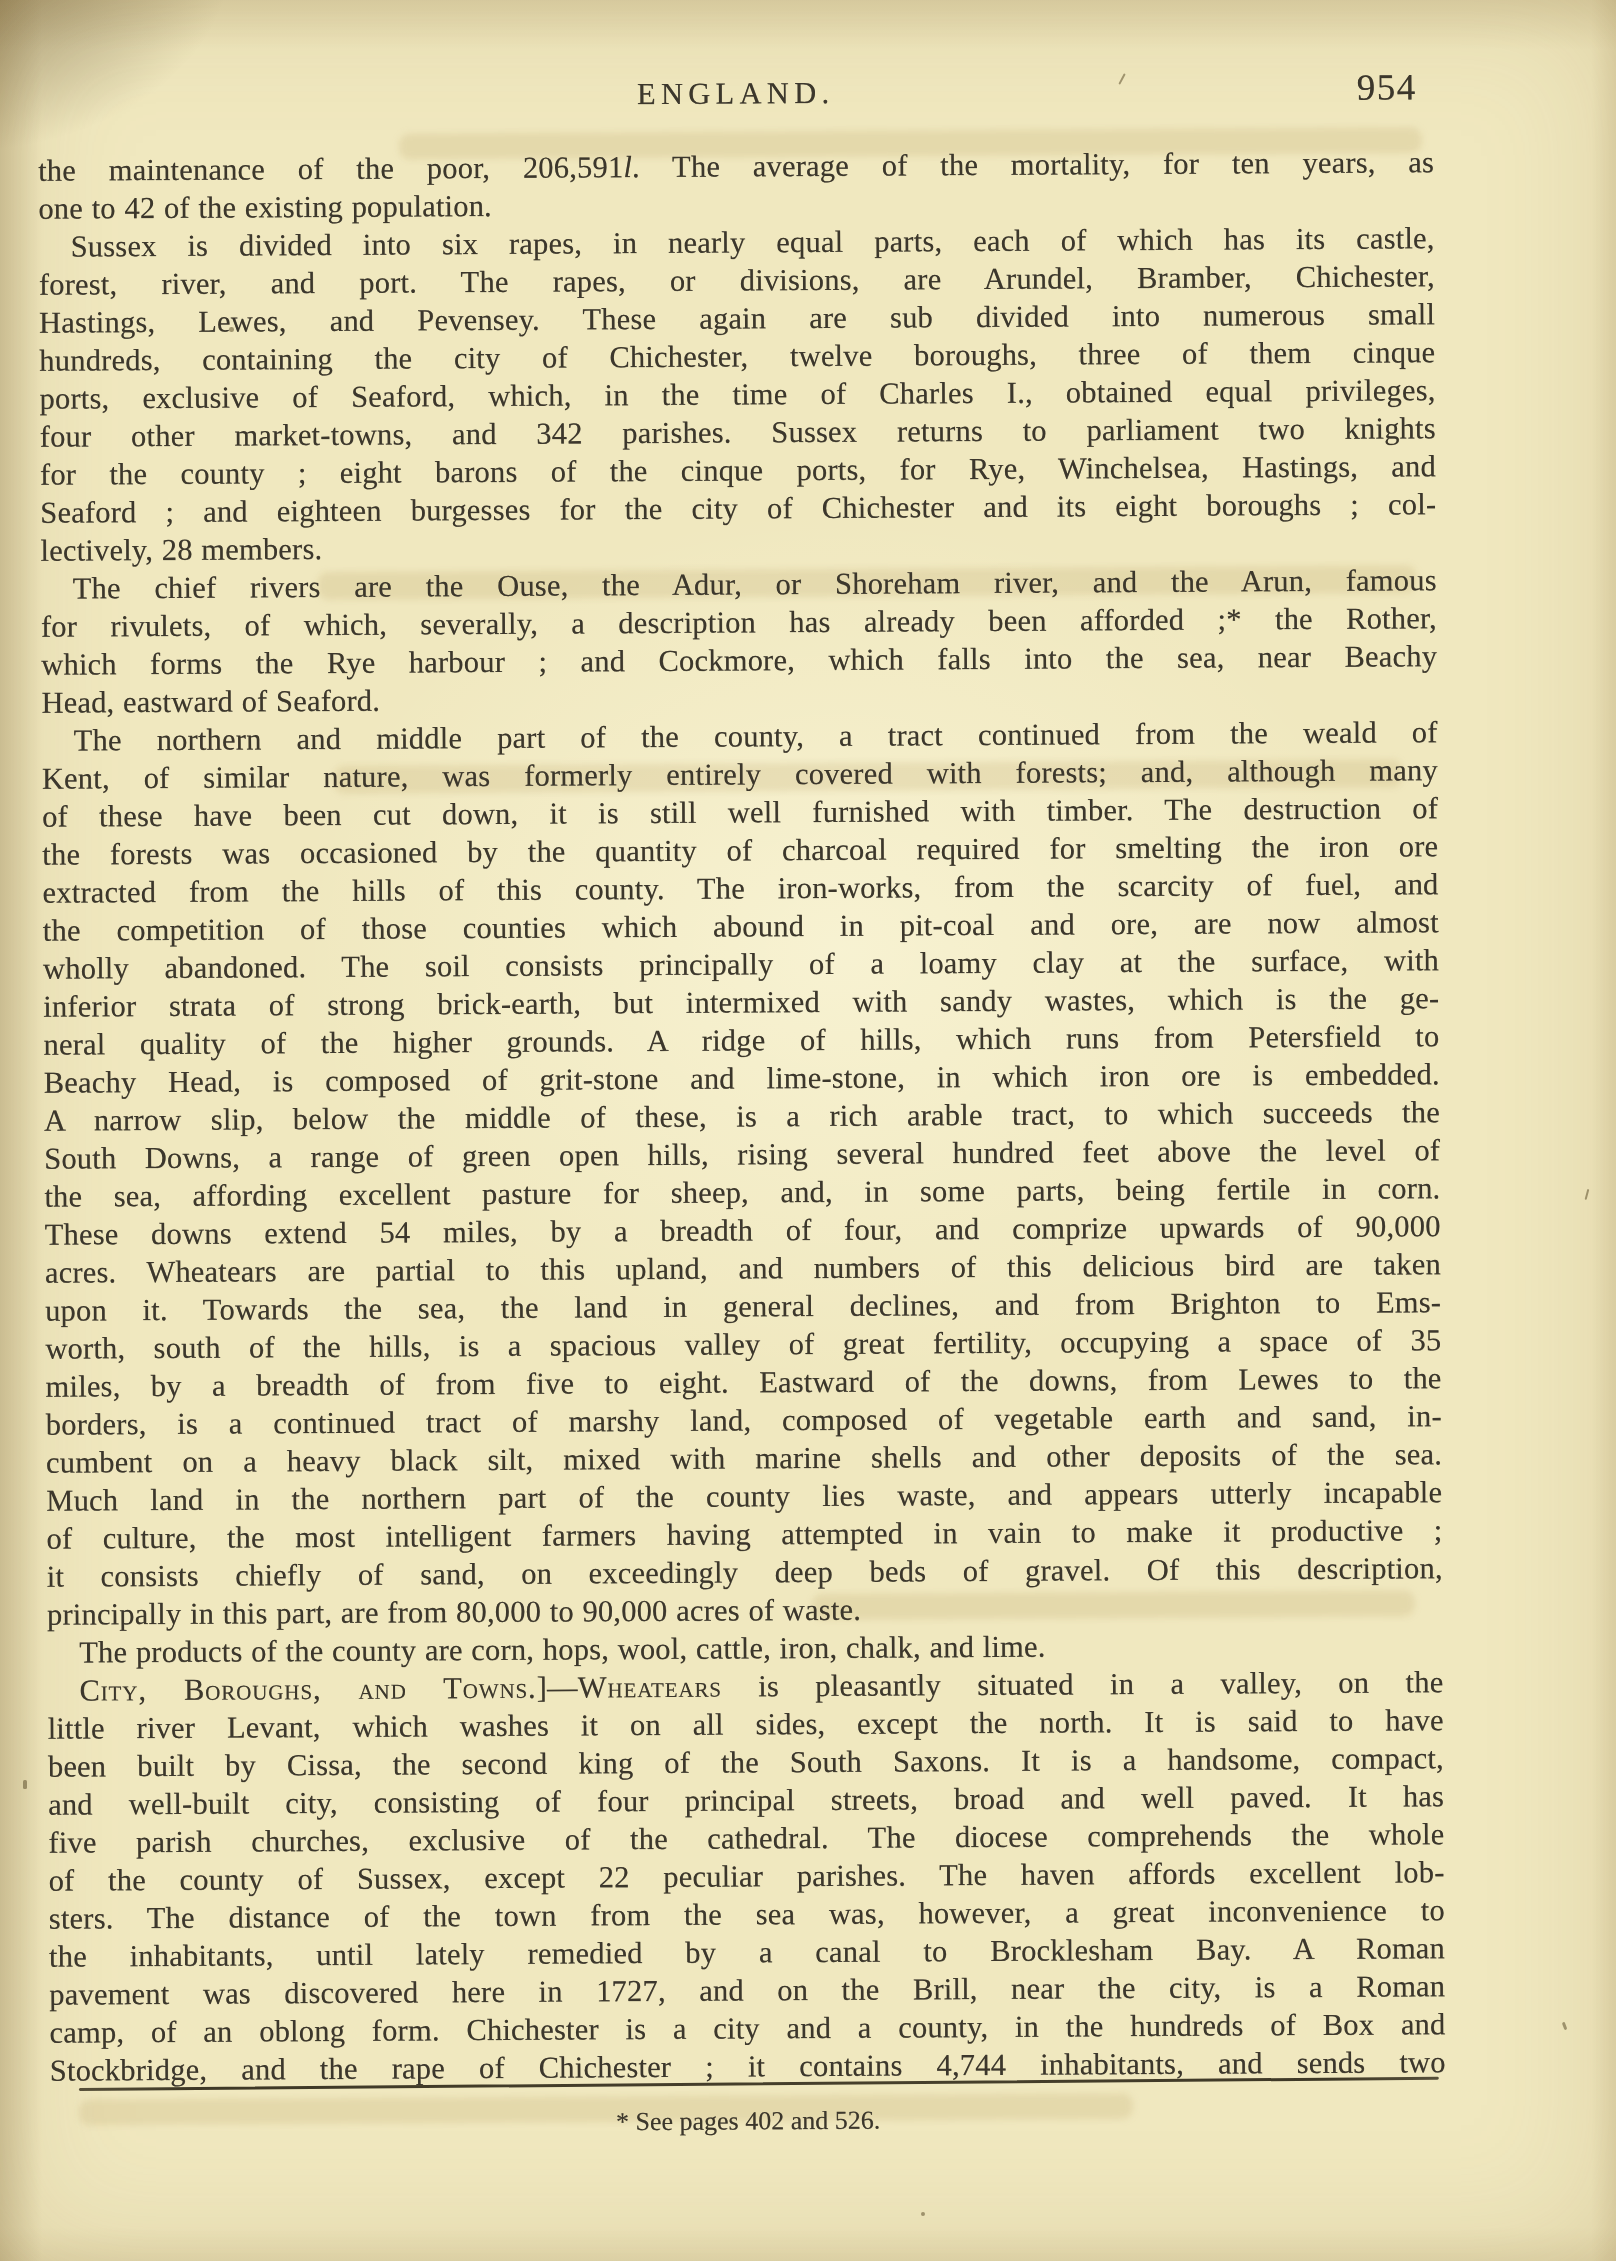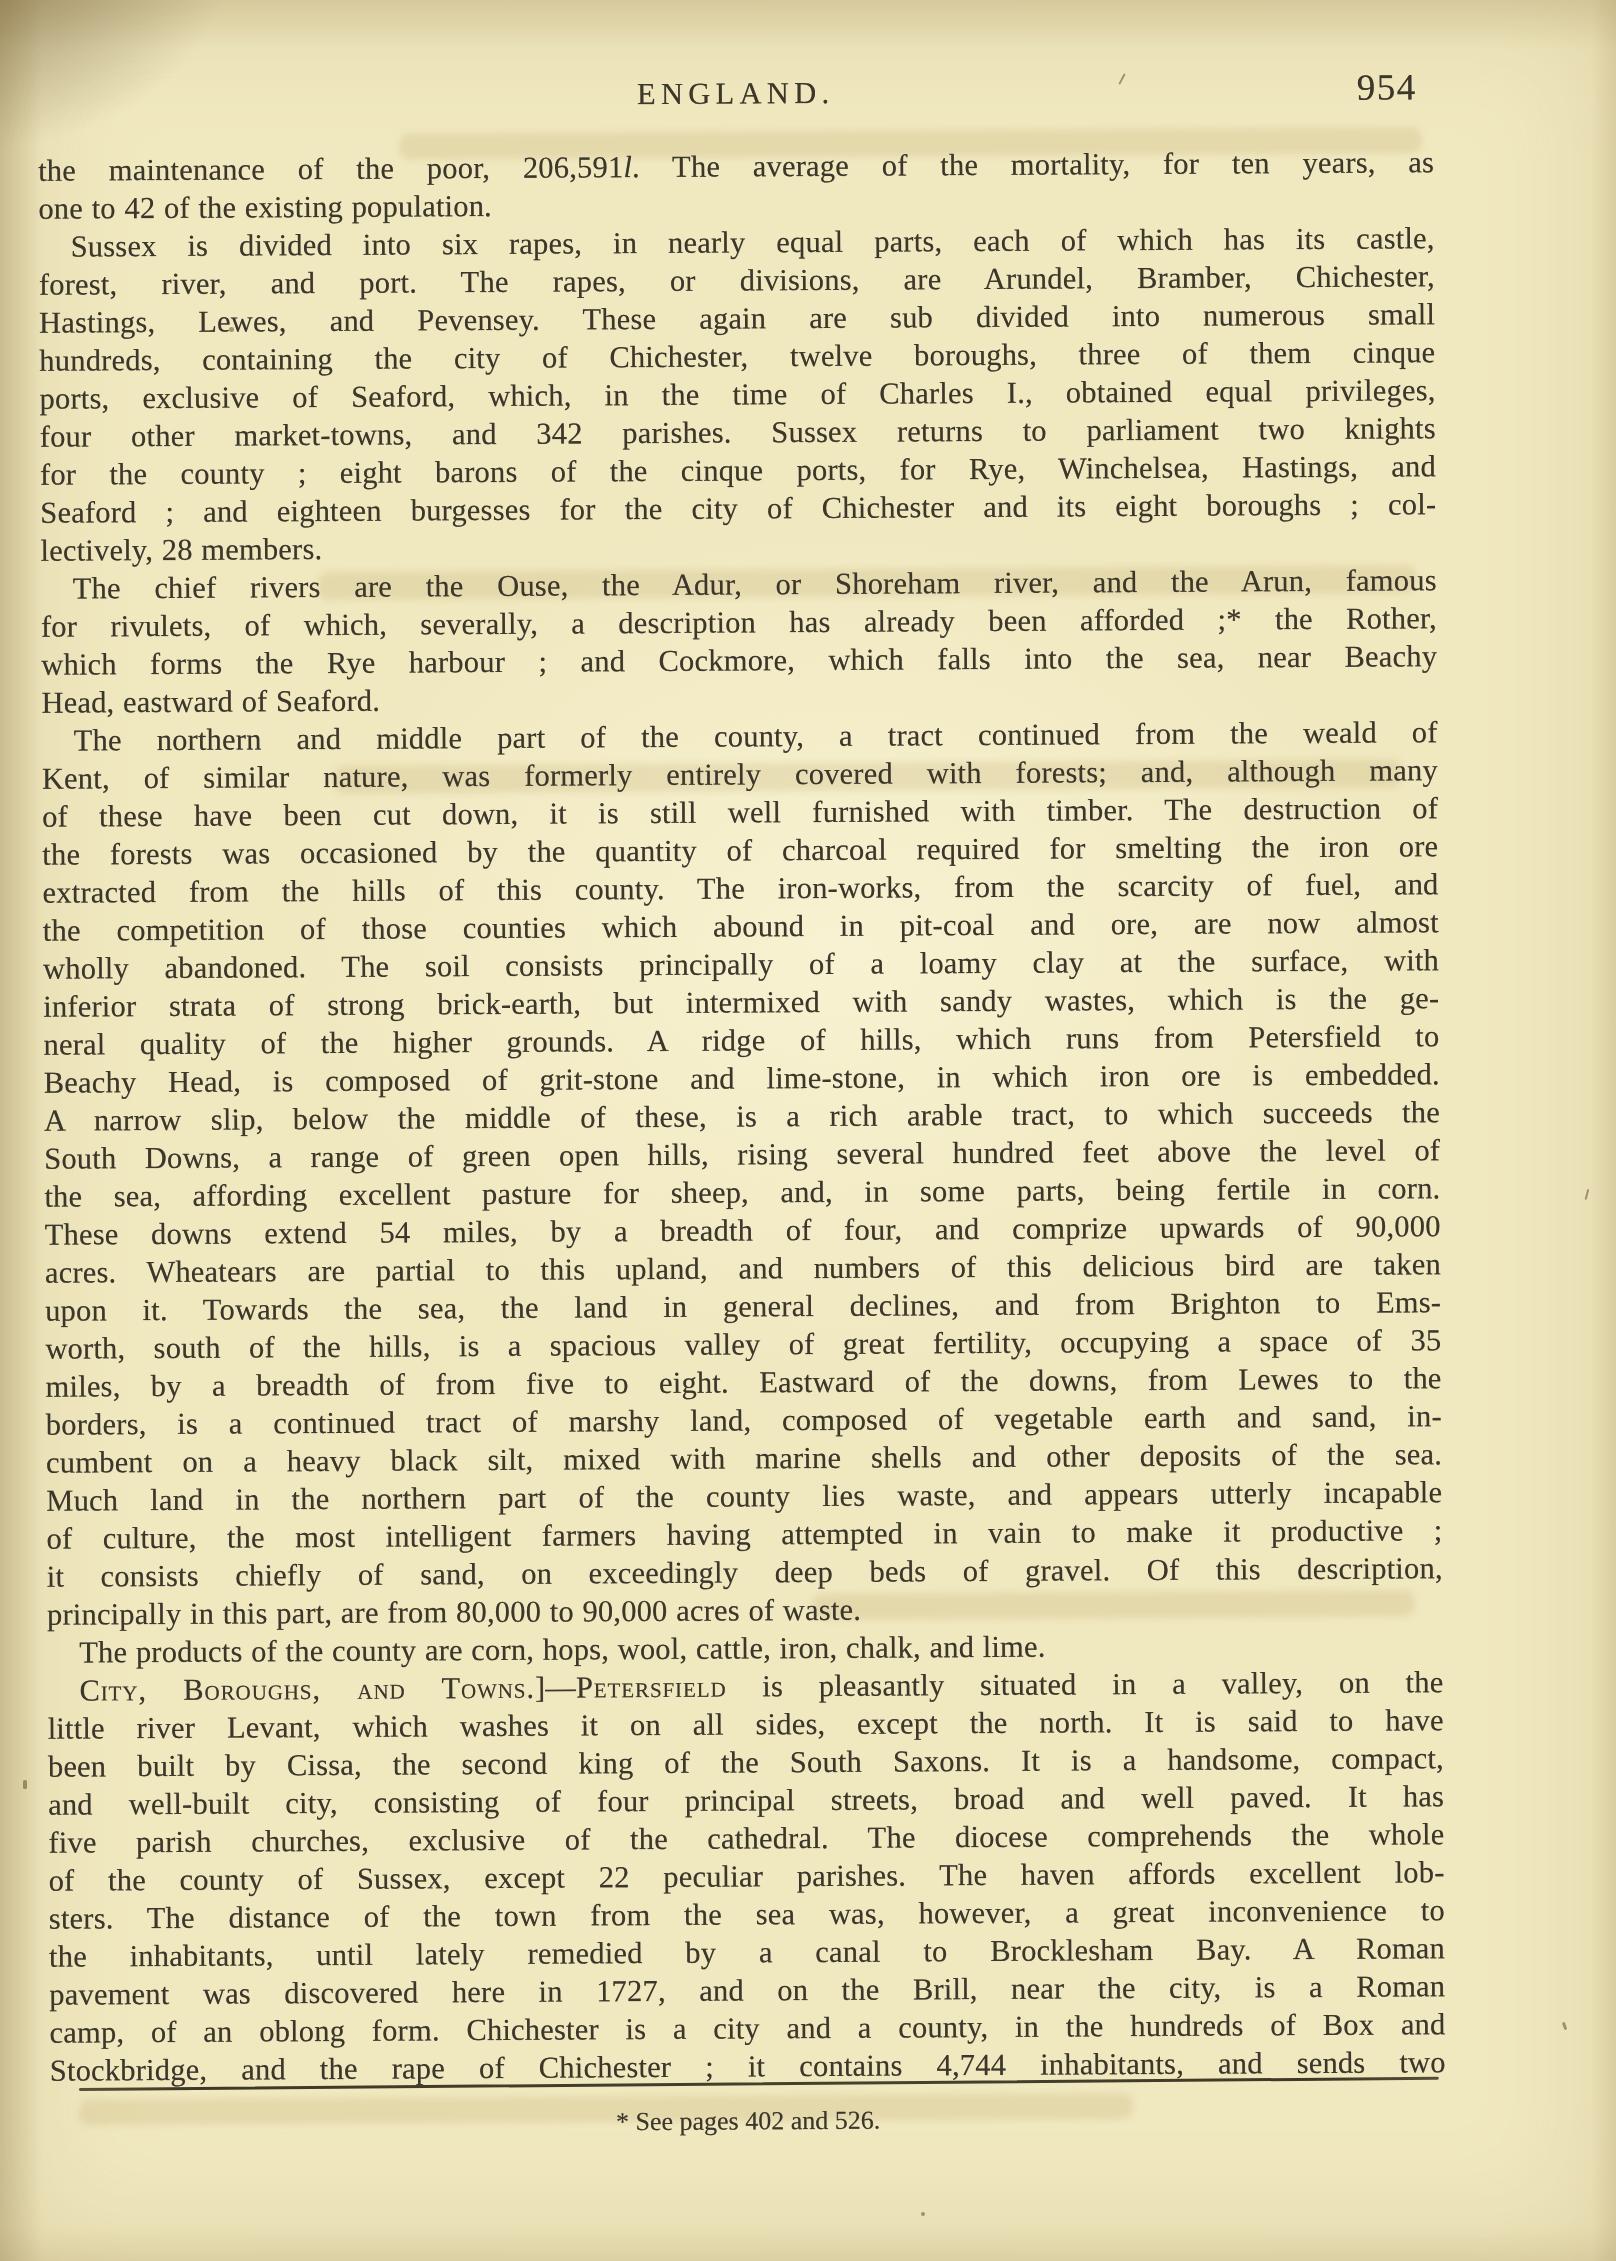--- a/index.html
+++ b/index.html
@@ -122,21 +122,21 @@
         <div class="line">upon it. Towards the sea, the land in general declines, and from Brighton to Ems-</div>
         <div class="line">worth, south of the hills, is a spacious valley of great fertility, occupying a space of 35</div>
         <div class="line">miles, by a breadth of from five to eight. Eastward of the downs, from Lewes to the</div>
         <div class="line">borders, is a continued tract of marshy land, composed of vegetable earth and sand, in-</div>
         <div class="line">cumbent on a heavy black silt, mixed with marine shells and other deposits of the sea.</div>
         <div class="line">Much land in the northern part of the county lies waste, and appears utterly incapable</div>
         <div class="line">of culture, the most intelligent farmers having attempted in vain to make it productive ;</div>
         <div class="line">it consists chiefly of sand, on exceedingly deep beds of gravel. Of this description,</div>
         <div class="line para-end">principally in this part, are from 80,000 to 90,000 acres of waste.</div>
         <div class="line indent para-end">The products of the county are corn, hops, wool, cattle, iron, chalk, and lime.</div>
-        <div class="line indent"><span class="sc">City, Boroughs, and Towns.</span><span>]—</span><span class="sc">Petersfield</span><span> is pleasantly situated in a valley, on the</span></div>
+        <div class="line indent"><span class="sc">City, Boroughs, and Towns.</span><span>]—</span><span class="sc">Wheatears</span><span> is pleasantly situated in a valley, on the</span></div>
         <div class="line">little river Levant, which washes it on all sides, except the north. It is said to have</div>
         <div class="line">been built by Cissa, the second king of the South Saxons. It is a handsome, compact,</div>
         <div class="line">and well-built city, consisting of four principal streets, broad and well paved. It has</div>
         <div class="line">five parish churches, exclusive of the cathedral. The diocese comprehends the whole</div>
         <div class="line">of the county of Sussex, except 22 peculiar parishes. The haven affords excellent lob-</div>
         <div class="line">sters. The distance of the town from the sea was, however, a great inconvenience to</div>
         <div class="line">the inhabitants, until lately remedied by a canal to Brocklesham Bay. A Roman</div>
         <div class="line">pavement was discovered here in 1727, and on the Brill, near the city, is a Roman</div>
         <div class="line">camp, of an oblong form. Chichester is a city and a county, in the hundreds of Box and</div>
         <div class="line">Stockbridge, and the rape of Chichester ; it contains 4,744 inhabitants, and sends two</div>

